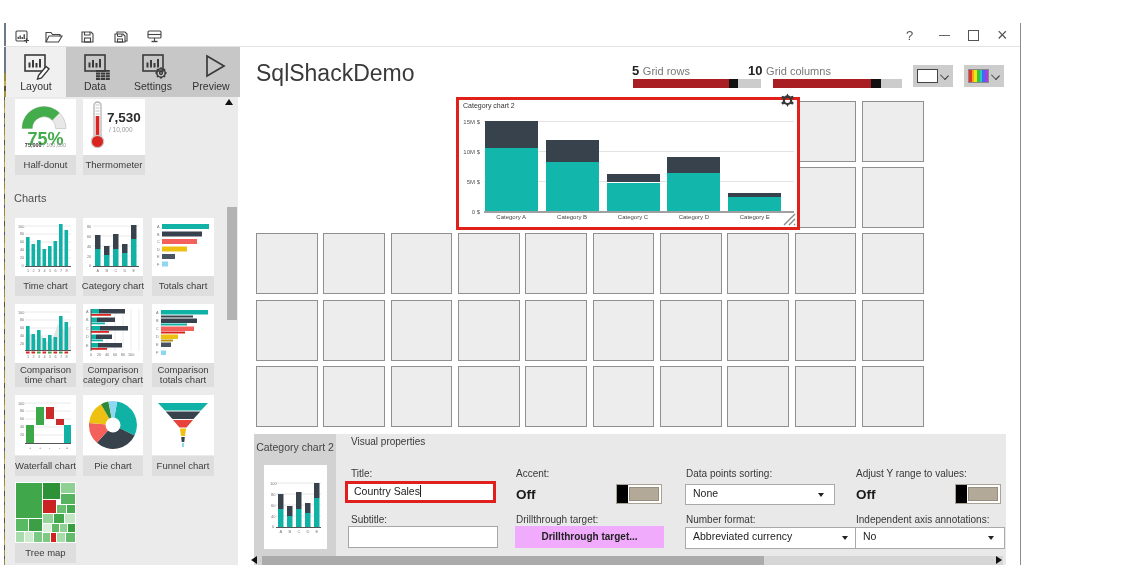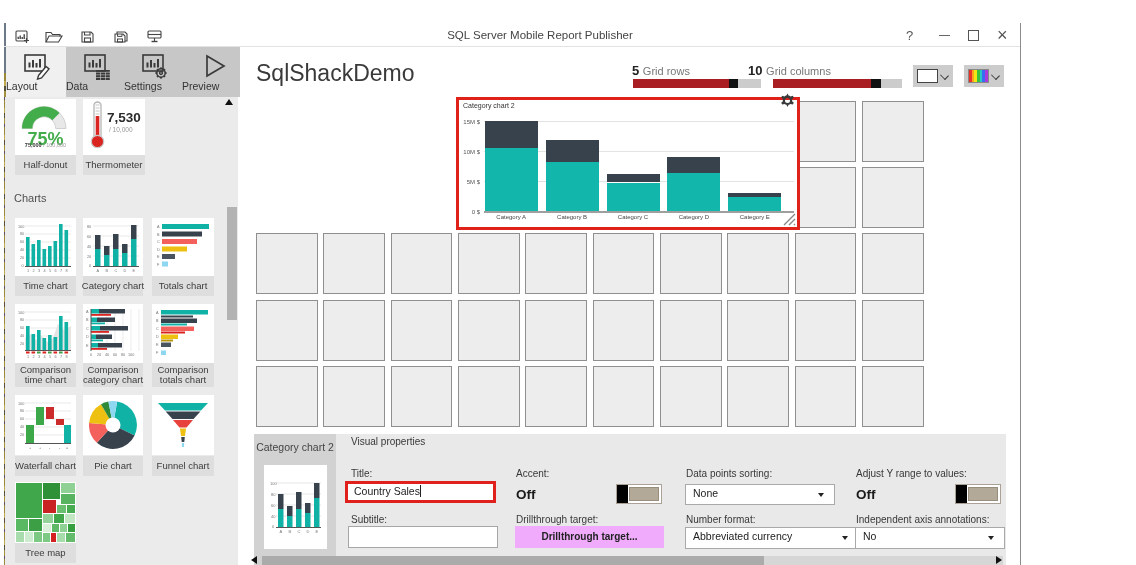--- a/index.html
+++ b/index.html
@@ -1,20 +1,20 @@
 <!DOCTYPE html>
 <html><head><meta charset="utf-8"><style>
 html,body{margin:0;padding:0;background:#fff;}
 *{box-sizing:border-box;}
 #pg{position:relative;width:1136px;height:565px;background:#fff;font-family:"Liberation Sans",sans-serif;overflow:hidden;}
 .abs{position:absolute;}
 .cell{position:absolute;background:#ededed;border:1px solid #8f8f8f;}
 .lbl{position:absolute;color:#3c3c3c;font-size:9.5px;white-space:nowrap;text-align:center;background:#dedede;display:flex;align-items:center;justify-content:center;line-height:1.05;}
 .card{position:absolute;background:#fff;}
-.tab{position:absolute;top:47px;height:50px;background:#c7c7c7;text-align:left;color:#333;}
+.tab{position:absolute;top:47px;height:50px;background:#c7c7c7;text-align:center;color:#333;}
 .tab .tl{position:absolute;bottom:5px;width:100%;font-size:10.5px;}
 .flbl{position:absolute;font-size:10px;color:#383838;}
 .ddl{position:absolute;background:#fff;border:1px solid #a9a9a9;font-size:10.5px;color:#222;padding:2px 0 0 7px;}
 .ddl:after{content:"";position:absolute;right:10px;top:8px;border-left:3.5px solid transparent;border-right:3.5px solid transparent;border-top:4.5px solid #222;}
 </style></head><body>
 <div id="pg">
 
 <div class="abs" style="left:3.5px;top:23px;width:2px;height:50px;background:#6e7988;"></div>
 <div class="abs" style="left:3.5px;top:73px;width:2px;height:492px;background:repeating-linear-gradient(180deg,#9b8a3a 0 8px,#c0a94e 8px 13px,#55523c 13px 18px,#a3913e 18px 24px,#5c5566 24px 27px);"></div>
 <div class="abs" style="left:1020px;top:23px;width:1px;height:542px;background:#8c8c8c;"></div>
@@ -39,21 +39,20 @@
       <path d="M1 3 h8 l2 2 v6 h-10 z"></path>
       <path d="M3.5 3 v2.4 h4.5 v-2.4" stroke-width="1"></path>
       <rect x="3.5" y="8" width="5" height="3" stroke-width="1"></rect>
     </svg>
 <svg class="abs" style="left:147px;top:30px" width="15" height="14" viewBox="0 0 15 14" fill="none" stroke="#444" stroke-width="1.1">
       <rect x="1" y="1" width="13" height="7" rx="1"></rect>
       <path d="M1 4.5 h13"></path>
       <path d="M7.5 8 v3.5"></path>
       <path d="M4.5 11.5 h6" stroke-width="1.4"></path>
     </svg>
-<div class="abs" style="left:430px;top:28.5px;width:220px;text-align:center;font-size:11.5px;color:#444;">SQL Server Mobile Report Publisher</div>
 <div class="abs" style="left:906px;top:28px;font-size:13px;color:#555;">?</div>
 <div class="abs" style="left:939px;top:35px;width:11px;height:1.2px;background:#666;"></div>
 <div class="abs" style="left:968px;top:29.5px;width:11px;height:11px;border:1.2px solid #555;"></div>
 <div class="abs" style="left:997px;top:24.5px;font-size:18px;color:#555;">×</div>
 
 <div class="tab" style="left:6px;width:60px;background:#f0f0f0;">
       <div class="tl">Layout</div>
     </div>
 <div class="tab" style="left:66px;width:58px;">
       <div class="tl">Data</div>

